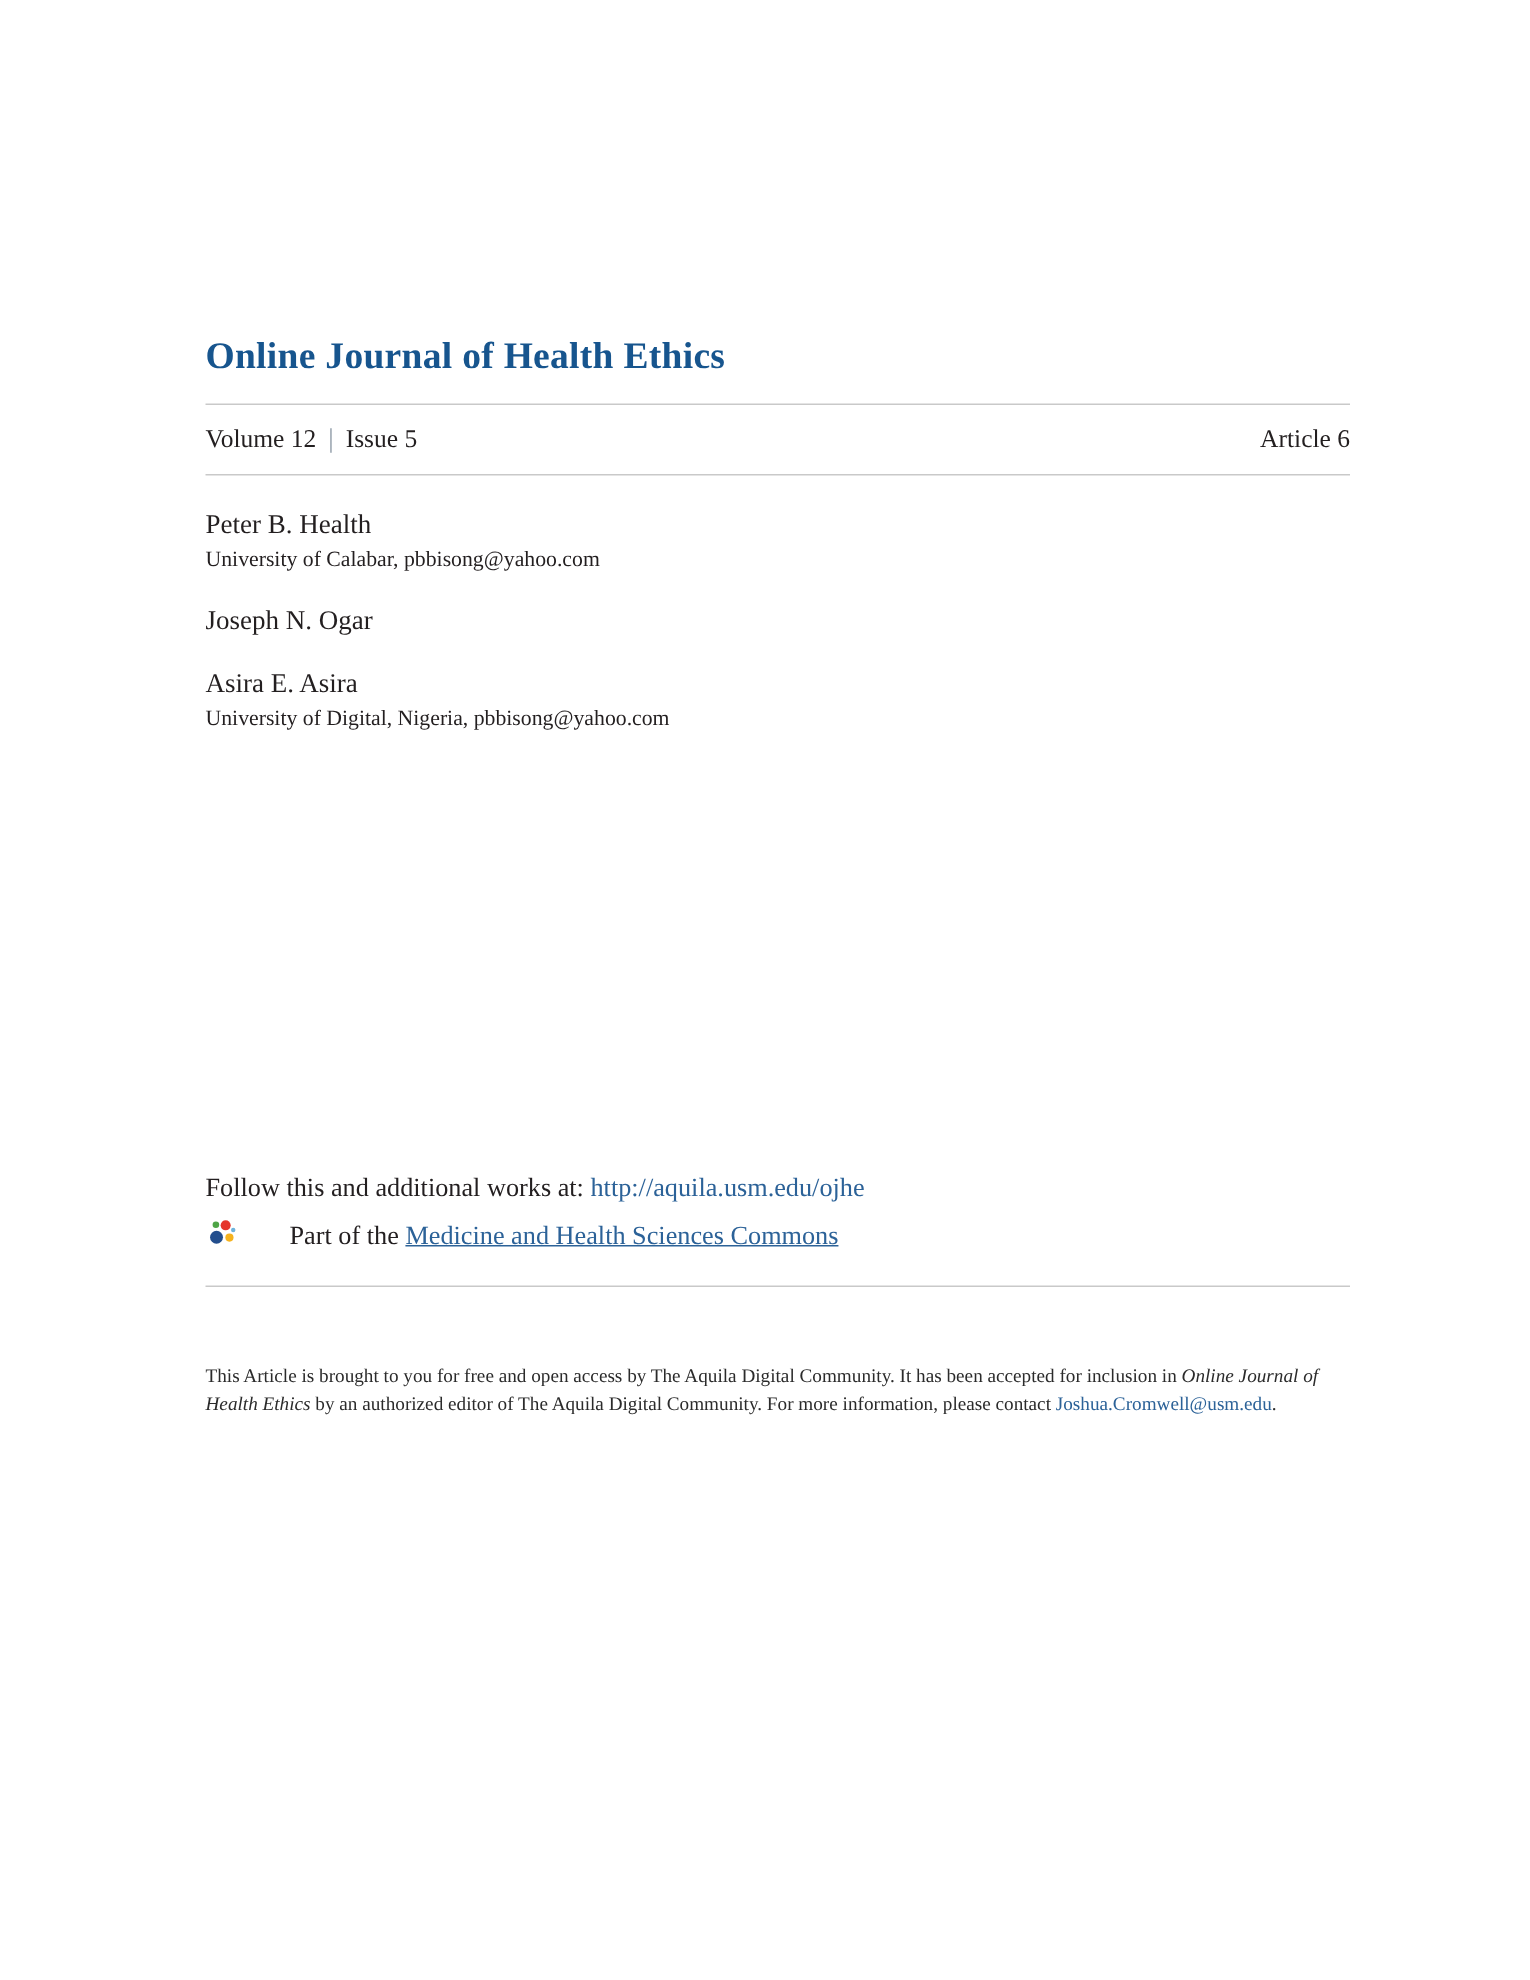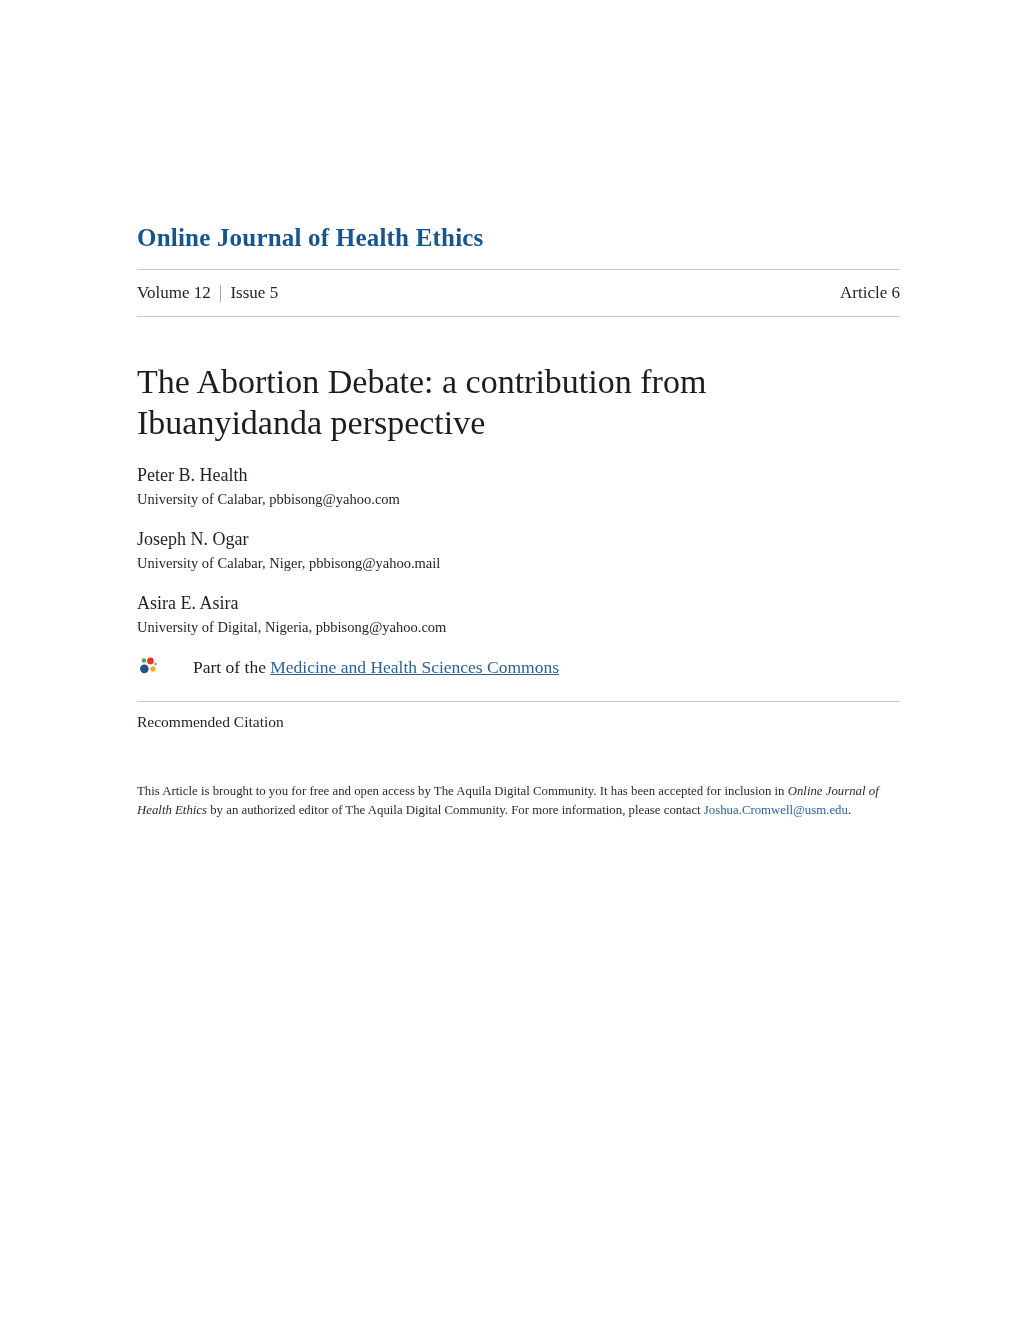--- a/index.html
+++ b/index.html
@@ -59,67 +59,62 @@
 
     <div class="vol-row">
       <div>
         <span>Volume 12</span><span class="divider">|</span><span>Issue 5</span>
       </div>
       <div>Article 6</div>
     </div>
 
     <hr class="rule rule-2">
 
-    <div class="article-title">
-      <div>The Abortion Debate: a contribution from</div>
-      <div>Ibuanyidanda perspective</div>
-    </div>
 
     <div class="authors">
 
       <div class="author">
         <div class="author-name">Peter B. Health</div>
         <div class="author-affil">
           <span class="affil">University of Calabar</span><span>, </span><span>pbbisong@yahoo.com</span>
         </div>
       </div>
 
       <div class="author">
         <div class="author-name">Joseph N. Ogar</div>
-        <div class="author-affil">
-          <span class="affil">University of Calabar, Niger</span><span>, </span><span>pbbisong@yahoo.mail</span>
-        </div>
       </div>
 
       <div class="author">
         <div class="author-name">Asira E. Asira</div>
         <div class="author-affil">
           <span class="affil">University of Digital, Nigeria</span><span>, </span><span>pbbisong@yahoo.com</span>
         </div>
       </div>
 
     </div>
 
+    <div class="follow-row">
+      <span>Follow this and additional works at: </span><a href="#">http://aquila.usm.edu/ojhe</a>
+    </div>
 
     <div class="partof-row">
       <svg class="dc-icon" viewBox="0 0 20 20" aria-hidden="true">
         <circle cx="7" cy="13.2" r="4.1" fill="#234e8d"></circle>
         <circle cx="12.8" cy="5.6" r="3.2" fill="#e5352b"></circle>
         <circle cx="15.2" cy="13.4" r="2.6" fill="#f5b21e"></circle>
         <circle cx="6.6" cy="5.2" r="2.1" fill="#4ea546"></circle>
         <circle cx="17.6" cy="8.6" r="1.4" fill="#6fb3dd"></circle>
       </svg>
       <span>
         <span>Part of the </span><a href="#" class="underlined">Medicine and Health Sciences Commons</a>
       </span>
     </div>
 
     <hr class="rule rule-3">
 
-    <div class="citation-heading">Recommended Citation</div>
 
 
     <div class="footer-note">
       <span>This Article is brought to you for free and open access by The Aquila Digital Community. It has been accepted for inclusion in </span><em>Online Journal of Health Ethics</em><span> by an authorized editor of The Aquila Digital Community. For more information, please contact </span><a href="#">Joshua.Cromwell@usm.edu</a><span>.</span>
     </div>
 
   </div>
 </div>
 
 </body></html>

